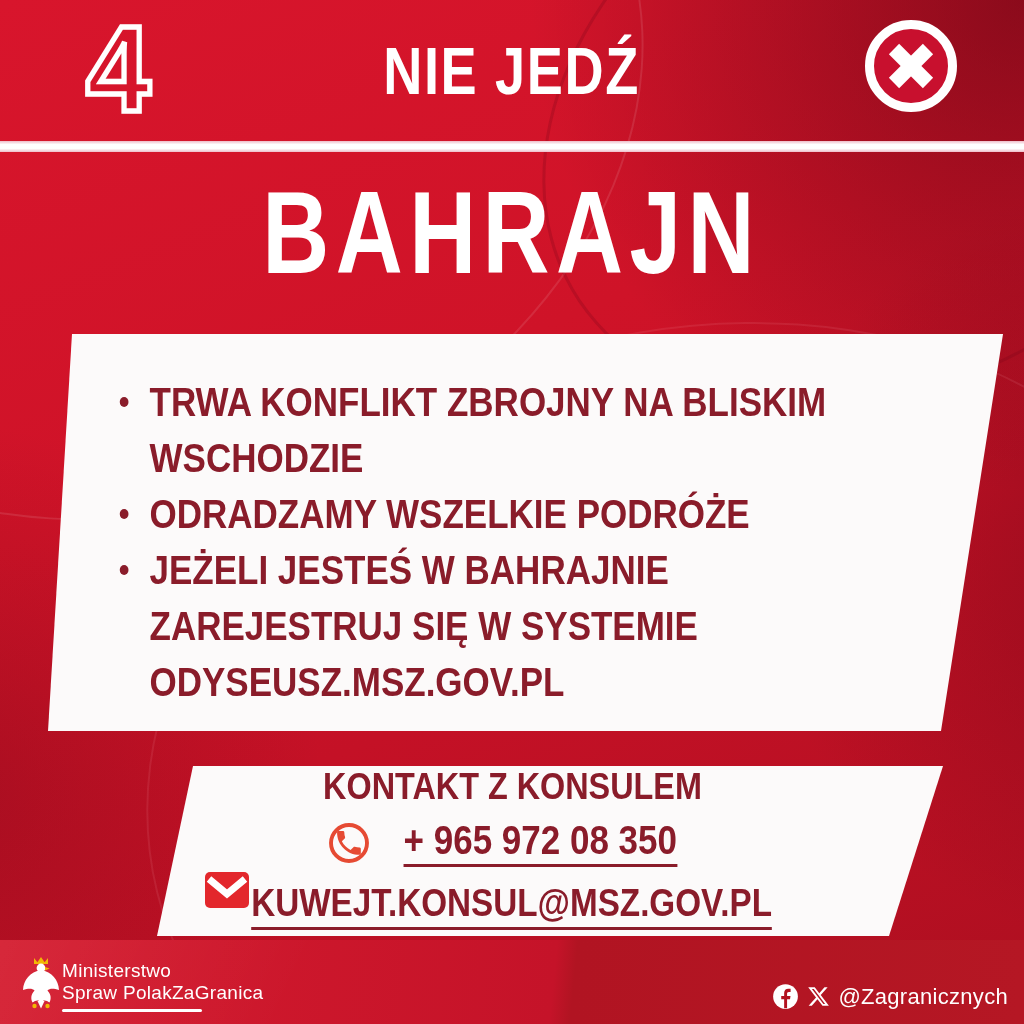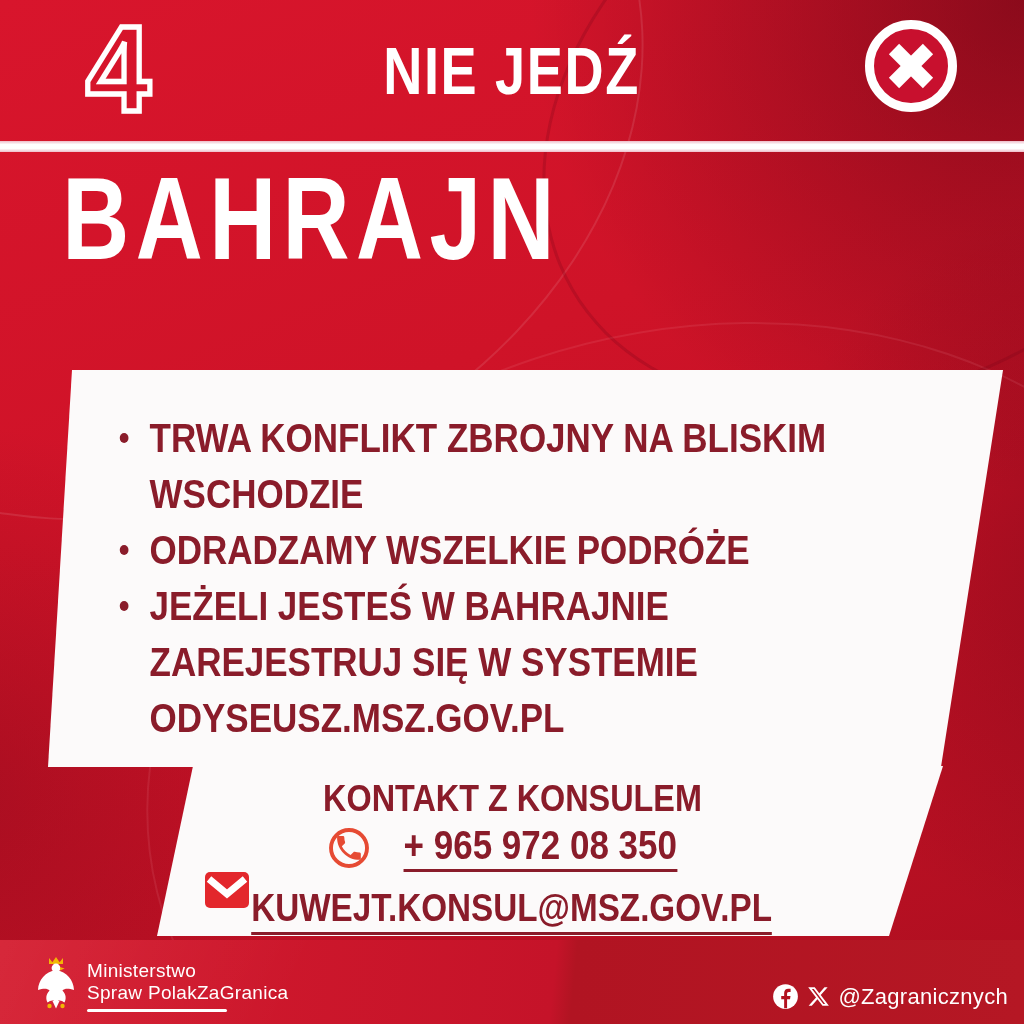--- a/index.html
+++ b/index.html
@@ -29,73 +29,72 @@
   .header-title{
     position:absolute;left:0;top:34px;width:100%;text-align:center;
     color:#fff;font-size:66px;font-weight:700;line-height:74px;letter-spacing:2px;
   }
   .header-title>span{display:inline-block;transform:scaleX(.82);}
   .badge{position:absolute;left:862px;top:17px;width:98px;height:98px;}
   .separator{position:absolute;left:0;top:141px;width:100%;height:11px;
     background:linear-gradient(180deg,#eebcc8 0%,#ffffff 32%,#ffffff 68%,#eebcc8 100%);}
 
   .country-title{
-    position:absolute;left:0;top:160px;width:100%;
+    position:absolute;left:0;top:174px;width:100%;text-align:center;
     color:#fff;font-size:116px;font-weight:700;line-height:118px;letter-spacing:8px;
   }
   .country-title>span{display:inline-block;transform:scaleX(.80);}
 
   
   .warning-box{
     position:absolute;left:0;top:334px;width:1024px;height:397px;
     background:#fcfafa;z-index:2;
     clip-path:polygon(72px 0,1003px 0,941px 100%,48px 100%);
-    margin-top:36px;
   }
   .warning-list{
     position:absolute;left:118px;top:40px;width:920px;margin:0;padding:0;
     list-style:none;color:#8a1c2a;font-size:40px;font-weight:700;line-height:56px;
     transform:scaleX(.875);transform-origin:left top;
   }
   .warning-list li{position:relative;padding-left:36px;}
   .warning-list li::before{
     content:"";position:absolute;left:2px;top:23px;width:10px;height:10px;
     border-radius:50%;background:currentColor;
   }
 
   
   .contact-box{
     position:absolute;left:0;top:766px;width:1024px;height:170px;
     background:#fcfafa;z-index:2;
     clip-path:polygon(193px 0,943px 0,889px 100%,157px 100%);
   }
   .contact-inner{position:absolute;left:0;top:0;width:100%;height:100%;
-    display:flex;flex-direction:column;align-items:center;padding-top:12px;color:#8a1c2a;}
+    display:flex;flex-direction:column;align-items:center;padding-top:0;color:#8a1c2a;}
   .contact-title{font-size:37px;font-weight:700;line-height:42px;}
   .contact-title>span{display:inline-block;transform:scaleX(.875);}
   .contact-row{display:flex;align-items:center;gap:14px;}
-  .contact-row.phone{margin-top:3px;}
+  .contact-row.phone{margin-top:10px;}
   .contact-row.email{margin-top:14px;}
   .contact-link{
     font-size:40px;font-weight:700;line-height:44px;color:#8a1c2a;text-decoration:none;
     border-bottom:3.5px solid #8a1c2a;padding-bottom:2px;
     display:inline-block;transform:scaleX(.875);transform-origin:center;
   }
   .contact-link.email-link{font-size:38px;}
   .phone-icon{width:42px;height:42px;flex:0 0 auto;}
   .mail-icon{position:absolute;left:205px;top:106px;width:44px;height:36px;}
 
   
   .bottom-bar{
     position:absolute;left:0;top:940px;width:1024px;height:84px;z-index:1;
     background:linear-gradient(96deg,#d41b2e 0%,#c51329 54%,#b11422 56%,#b51724 100%);
   }
   .bottom-bar::after{content:"";position:absolute;left:0;top:0;width:100%;height:100%;
     background:linear-gradient(115deg,rgba(255,255,255,.06) 0%,rgba(255,255,255,0) 30%);}
-  .ministry{position:absolute;left:35px;top:955px;display:flex;gap:10px;z-index:3;}
+  .ministry{position:absolute;left:20px;top:955px;display:flex;gap:0;z-index:3;}
   .eagle{width:42px;height:56px;}
   .ministry-text{color:#fff;font-size:19px;line-height:22px;padding-top:5px;letter-spacing:.3px;}
   .ministry-underline{margin-top:5px;width:140px;height:2.5px;background:#fff;border-radius:2px;}
   .social{position:absolute;right:16px;top:983px;display:flex;align-items:center;gap:8px;z-index:3;}
   .fb-icon{width:27px;height:27px;}
   .x-icon{width:23px;height:23px;}
   .social-handle{color:#fff;font-size:22px;letter-spacing:.3px;}
 </style>
 </head>
 <body>

